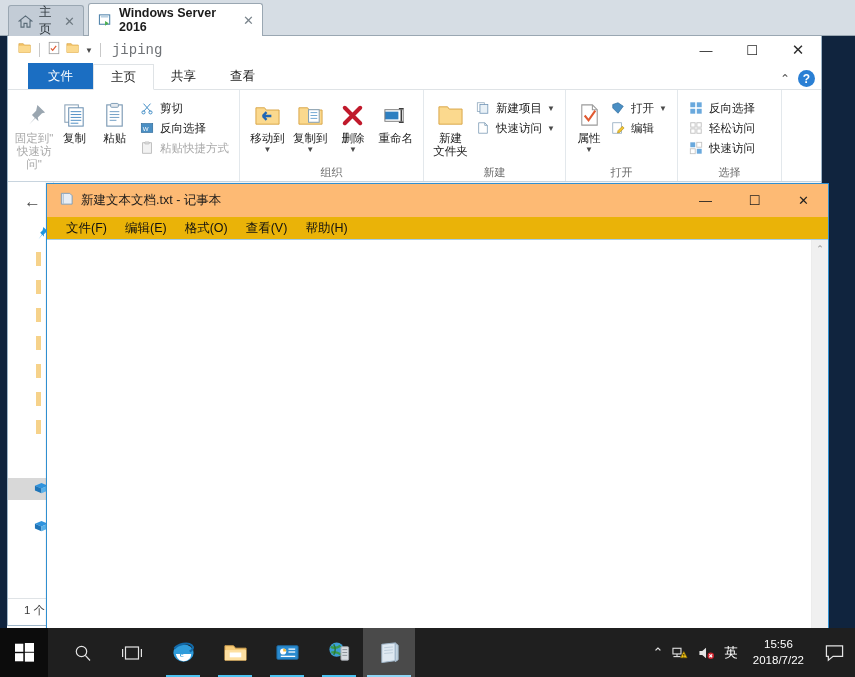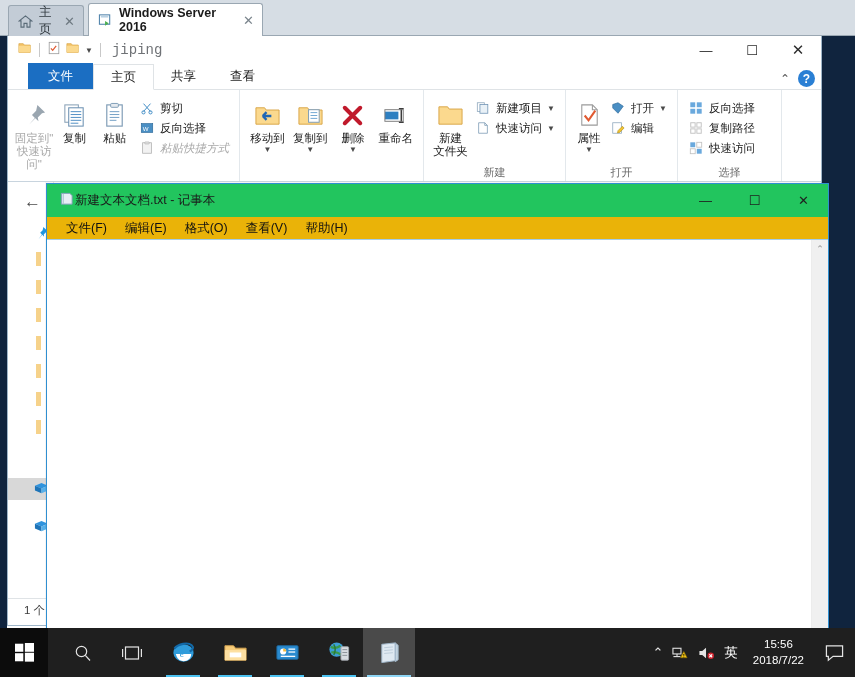--- a/index.html
+++ b/index.html
@@ -119,21 +119,21 @@
     font-size: 11.5px; color: #1d1d1d; text-align: center; line-height: 1.15;
   }
   .bigbtn.dim { color: #a9a9a9; }
   .bigbtn .glyph { height: 34px; display: flex; align-items: center; }
   .smallcol { display: flex; flex-direction: column; gap: 2px; padding-top: 5px; }
   .smallbtn {
     display: flex; align-items: center; gap: 5px;
     font-size: 11.5px; color: #1d1d1d; padding: 1px 4px; cursor: pointer;
     white-space: nowrap;
   }
-  .smallbtn.dim { color: #a9a9a9; font-style: italic; }
+  .smallbtn.dim { color: #a9a9a9; }
   .smallbtn .sglyph { width: 16px; height: 16px; display: flex;
     align-items: center; justify-content: center; flex: 0 0 16px; }
   .caret { font-size: 8px; color: #4a4a4a; }
 
   
   .exp-body { position: relative; height: 439px; background: #ffffff;
     display: flex; }
   .navpane {
     width: 46px; background: #ffffff; position: relative;
     border-right: 1px solid #e8e8e8;
@@ -156,22 +156,22 @@
   }
 
   
   .notepad {
     position: absolute; left: 46px; top: 183px; width: 783px; height: 453px;
     background: #ffffff;
     border: 1px solid #2f8fd1;
     box-shadow: 0 0 0 1px rgba(0,0,0,.04);
   }
   .np-title {
-    position: relative; height: 33px; background: #22c55e;
-    display: flex; align-items: center; padding-left: 12px; gap: 1px;
+    position: relative; height: 33px; background: #fdba74;
+    display: flex; align-items: center; padding-left: 12px; gap: 7px;
   }
   .np-title-text { font-size: 12.5px; color: #1a1a1a; }
   .np-winbtns { position: absolute; right: 0; top: 0; display: flex; }
   .np-winbtn {
     width: 49px; height: 32px; display: flex; align-items: center;
     justify-content: center; color: #1f1f1f; font-size: 13px; cursor: pointer;
   }
   .np-menu {
     height: 22px; display: flex; align-items: center; gap: 0;
     padding-left: 10px; background: #eab308;
@@ -437,20 +437,21 @@
         <div class="bigbtn">
           <span class="glyph">
             <svg viewBox="0 0 28 28" width="27" height="27">
               <rect x="3" y="10" width="14" height="8" fill="#2d7fc1"></rect>
               <path d="M20 7v14M17.5 7h5M17.5 21h5" stroke="#3c3c3c" stroke-width="1.5" fill="none"></path>
               <rect x="3" y="8" width="19" height="12" fill="none" stroke="#7a7a7a" stroke-width="1"></rect>
             </svg>
           </span>
           <span>重命名</span>
         </div>
+        <div class="rgroup-label">组织</div>
       </div>
 
       <div class="rgroup" style="width:142px;">
         <div class="bigbtn" style="width:48px;">
           <span class="glyph">
             <svg viewBox="0 0 28 28" width="27" height="27">
               <path d="M2 5h9l1.6 2.3H26V23H2z" fill="#fbd98e" stroke="#d9a648" stroke-width="1"></path>
             </svg>
           </span>
           <span>新建</span>
@@ -533,21 +534,21 @@
             <span class="sglyph">
               <svg viewBox="0 0 16 16" width="14" height="14">
                 <g fill="none" stroke="#c3c3c3" stroke-width="1.1">
                   <rect x="2" y="2" width="5" height="5"></rect>
                     <rect x="9" y="2" width="5" height="5"></rect>
                   <rect x="2" y="9" width="5" height="5"></rect>
                     <rect x="9" y="9" width="5" height="5"></rect>
                 </g>
               </svg>
             </span>
-            <span>复制路径</span>
+            <span>轻松访问</span>
           </div>
           <div class="smallbtn">
             <span class="sglyph">
               <svg viewBox="0 0 16 16" width="14" height="14">
                 <rect x="1.5" y="1.5" width="5.6" height="5.6" fill="#6aa9dd"></rect>
                 <rect x="8.9" y="1.5" width="5.6" height="5.6" fill="none" stroke="#c3c3c3" stroke-width="1"></rect>
                 <rect x="1.5" y="8.9" width="5.6" height="5.6" fill="none" stroke="#c3c3c3" stroke-width="1"></rect>
                 <rect x="8.9" y="8.9" width="5.6" height="5.6" fill="#6aa9dd"></rect>
               </svg>
             </span>

